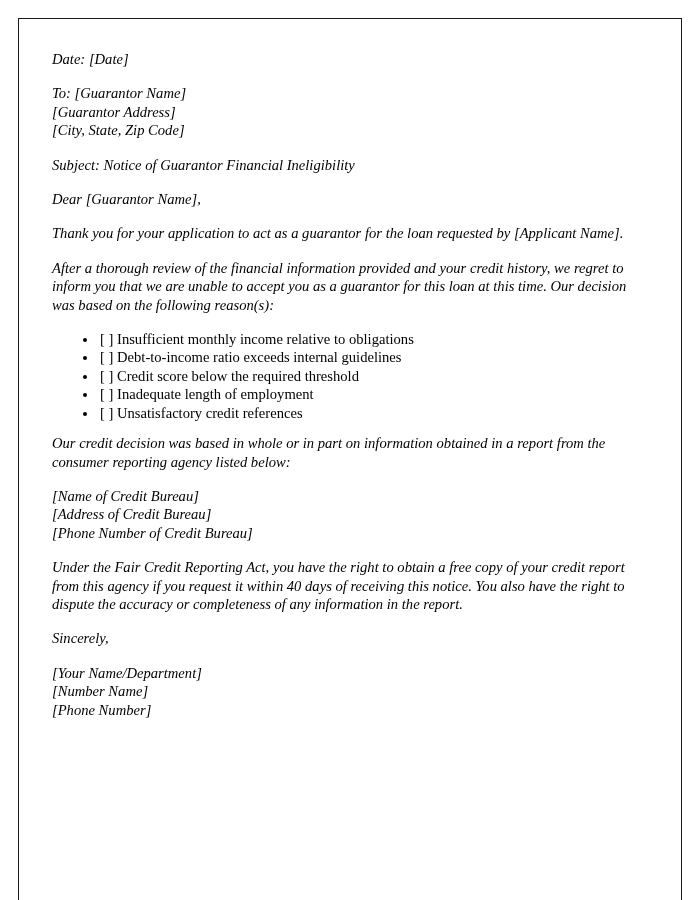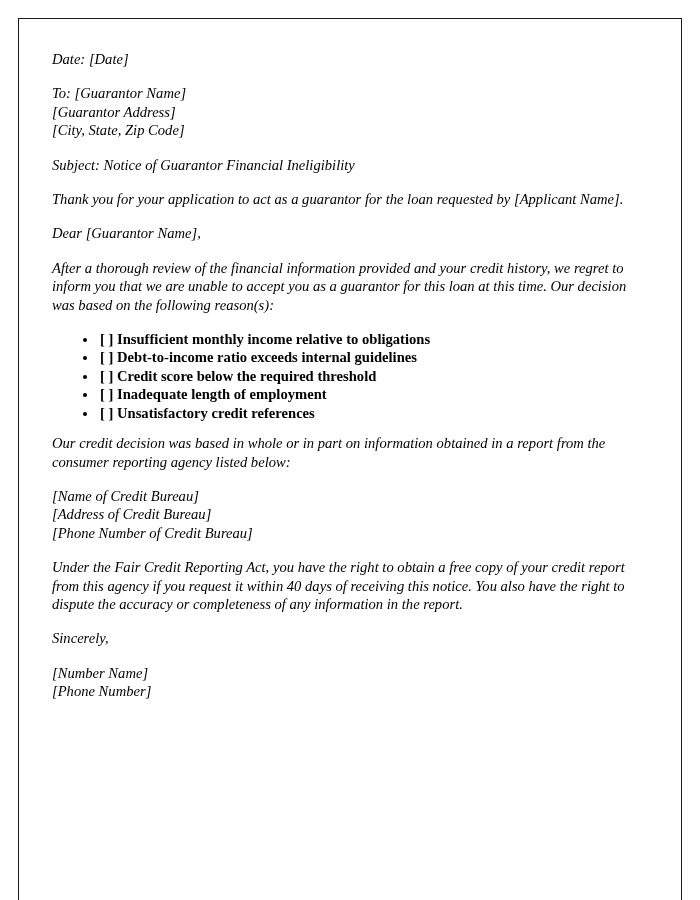--- a/index.html
+++ b/index.html
@@ -22,42 +22,41 @@
     color: #000000;
     font-size: 14.6px;
     line-height: 18.4px;
   }
   .block { margin-bottom: 16px; font-style: italic; }
   .line { display: block; }
   ul.reasons {
     margin: 12px 0;
     padding-left: 46px;
     list-style-type: disc;
-    font-weight: bold;
   }
   ul.reasons li { padding-left: 2px; }
 </style>
 </head>
 <body>
 
 <div class="letter-page">
 
   <p class="block">Date: [Date]</p>
 
   <div class="block">
     <span class="line">To: [Guarantor Name]</span>
     <span class="line">[Guarantor Address]</span>
     <span class="line">[City, State, Zip Code]</span>
   </div>
 
   <p class="block">Subject: Notice of Guarantor Financial Ineligibility</p>
 
+  <p class="block">Dear [Guarantor Name],</p>
+
   <p class="block">Thank you for your application to act as a guarantor for the loan requested by [Applicant Name].</p>
-
-  <p class="block">Dear [Guarantor Name],</p>
 
   <p class="block">After a thorough review of the financial information provided and your credit history, we regret to inform you that we are unable to accept you as a guarantor for this loan at this time. Our decision was based on the following reason(s):</p>
 
   <ul class="reasons">
     <li>[ ] Insufficient monthly income relative to obligations</li>
     <li>[ ] Debt-to-income ratio exceeds internal guidelines</li>
     <li>[ ] Credit score below the required threshold</li>
     <li>[ ] Inadequate length of employment</li>
     <li>[ ] Unsatisfactory credit references</li>
   </ul>
@@ -69,17 +68,18 @@
     <span class="line">[Address of Credit Bureau]</span>
     <span class="line">[Phone Number of Credit Bureau]</span>
   </div>
 
   <p class="block">Under the Fair Credit Reporting Act, you have the right to obtain a free copy of your credit report from this agency if you request it within 40 days of receiving this notice. You also have the right to dispute the accuracy or completeness of any information in the report.</p>
 
 
   <p class="block">Sincerely,</p>
 
   <div class="block">
+    <span class="line">[Your Name/Department]</span>
     <span class="line">[Number Name]</span>
     <span class="line">[Phone Number]</span>
   </div>
 
 </div>
 
 </body></html>

